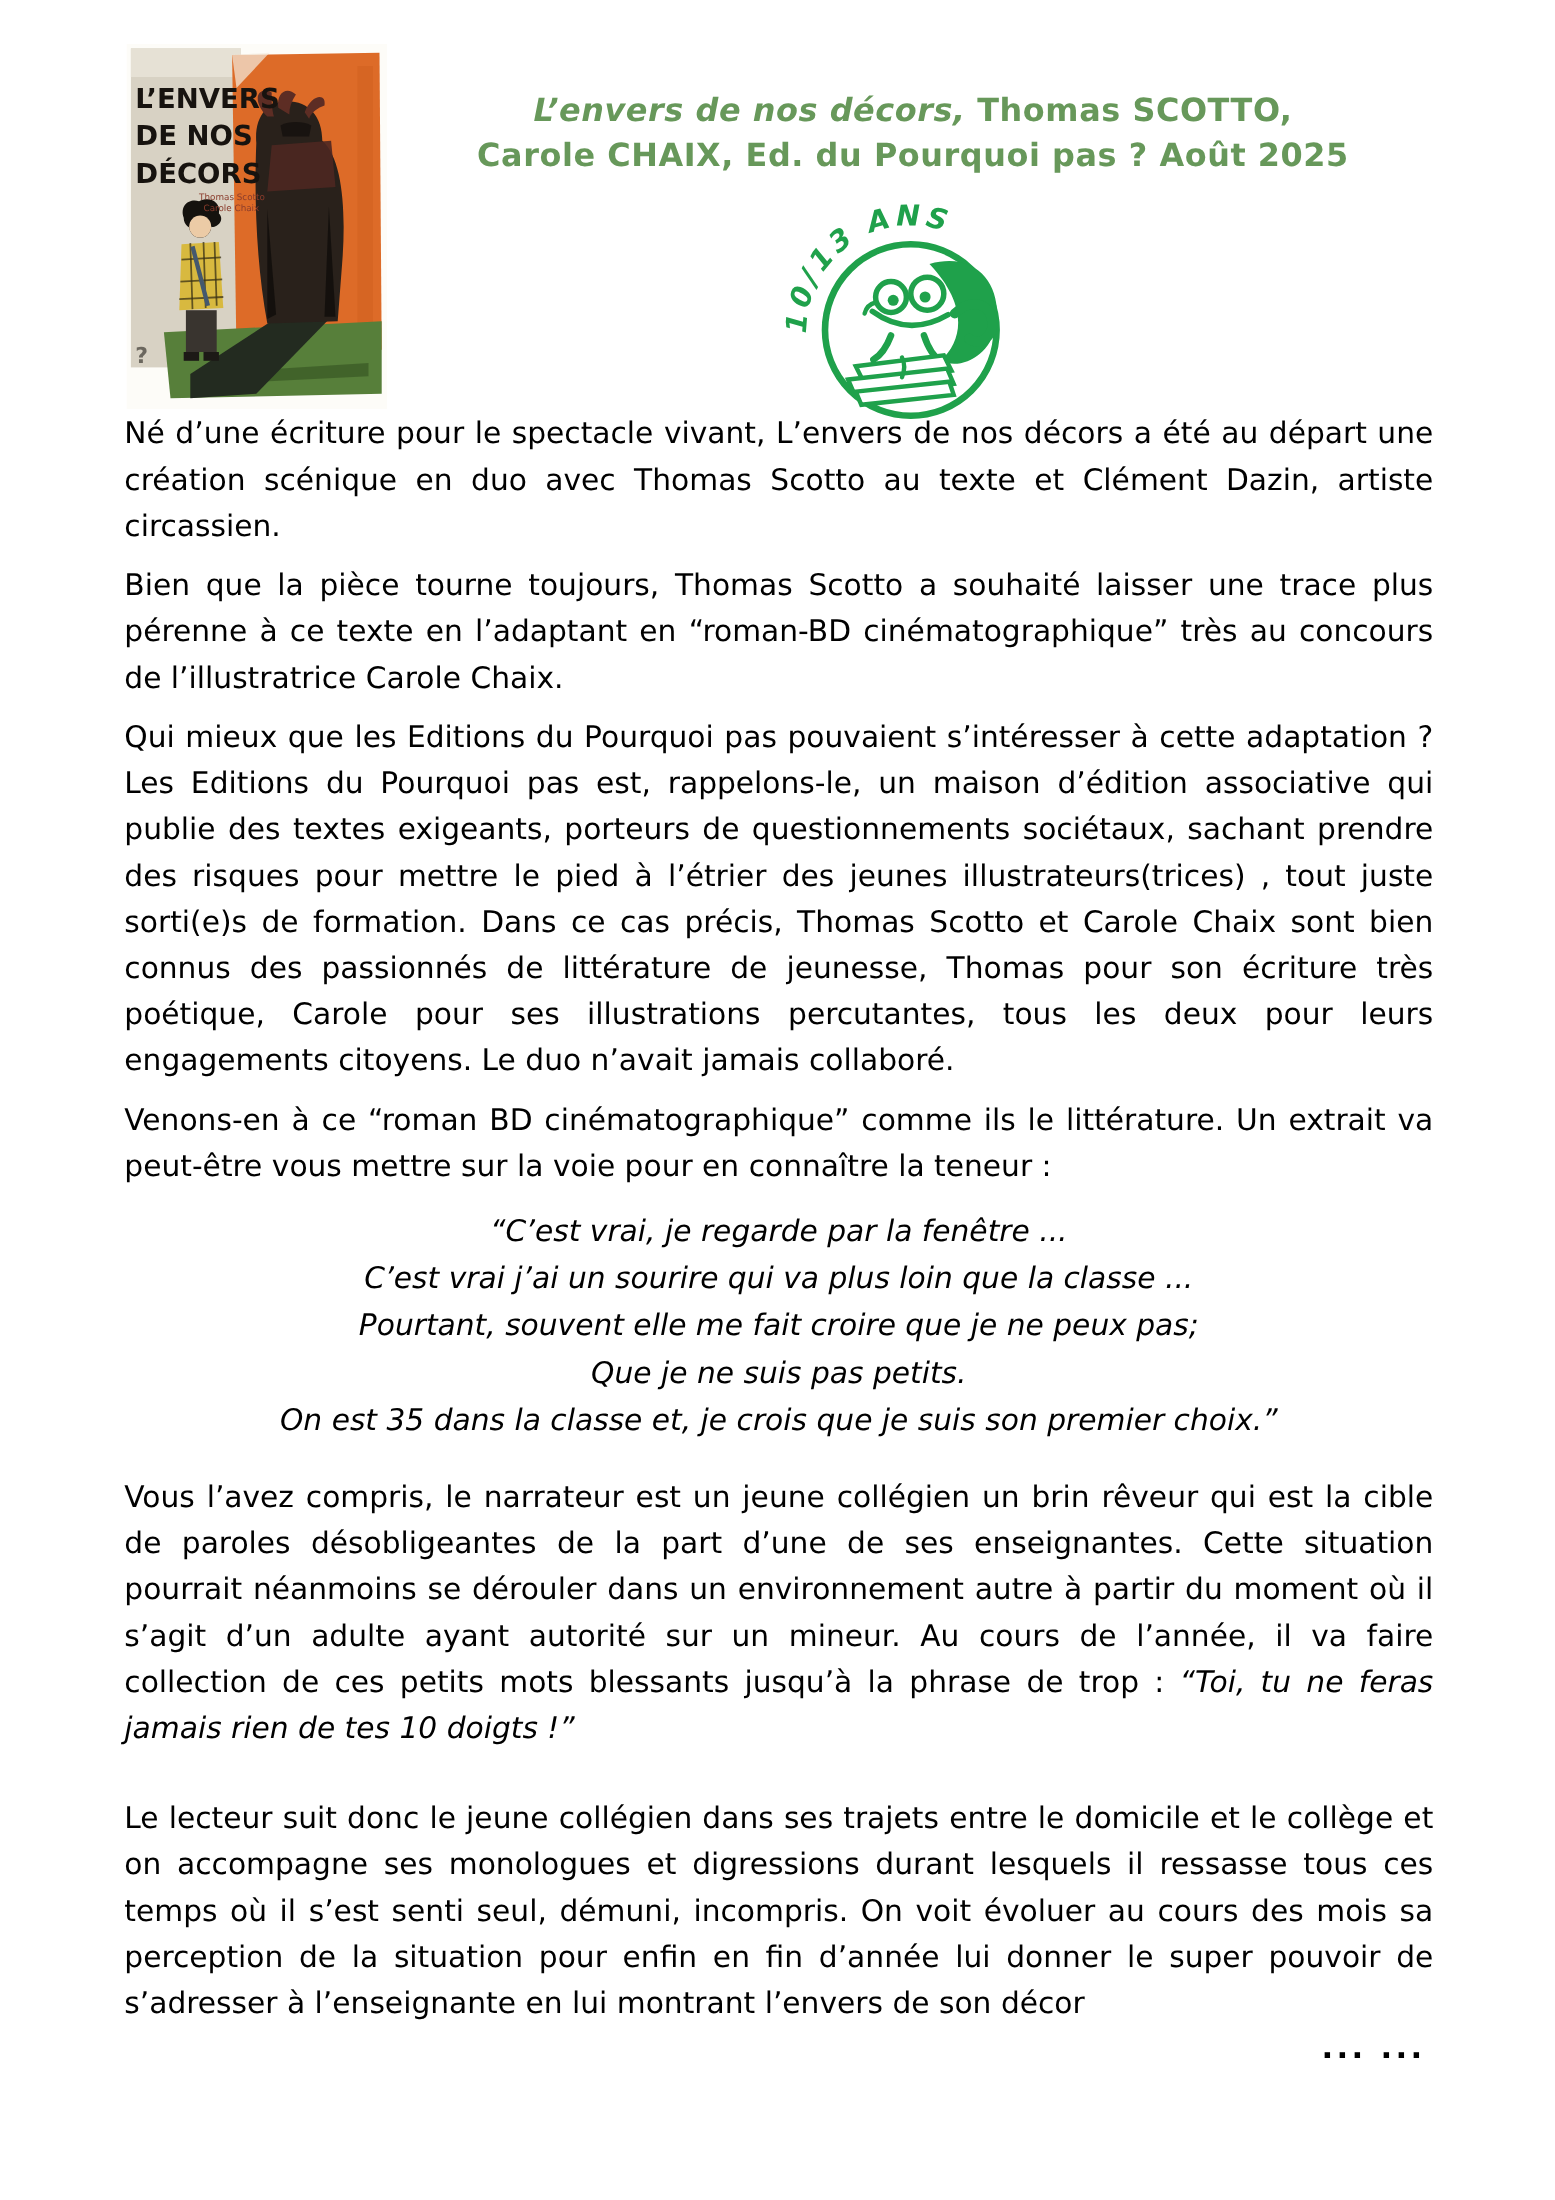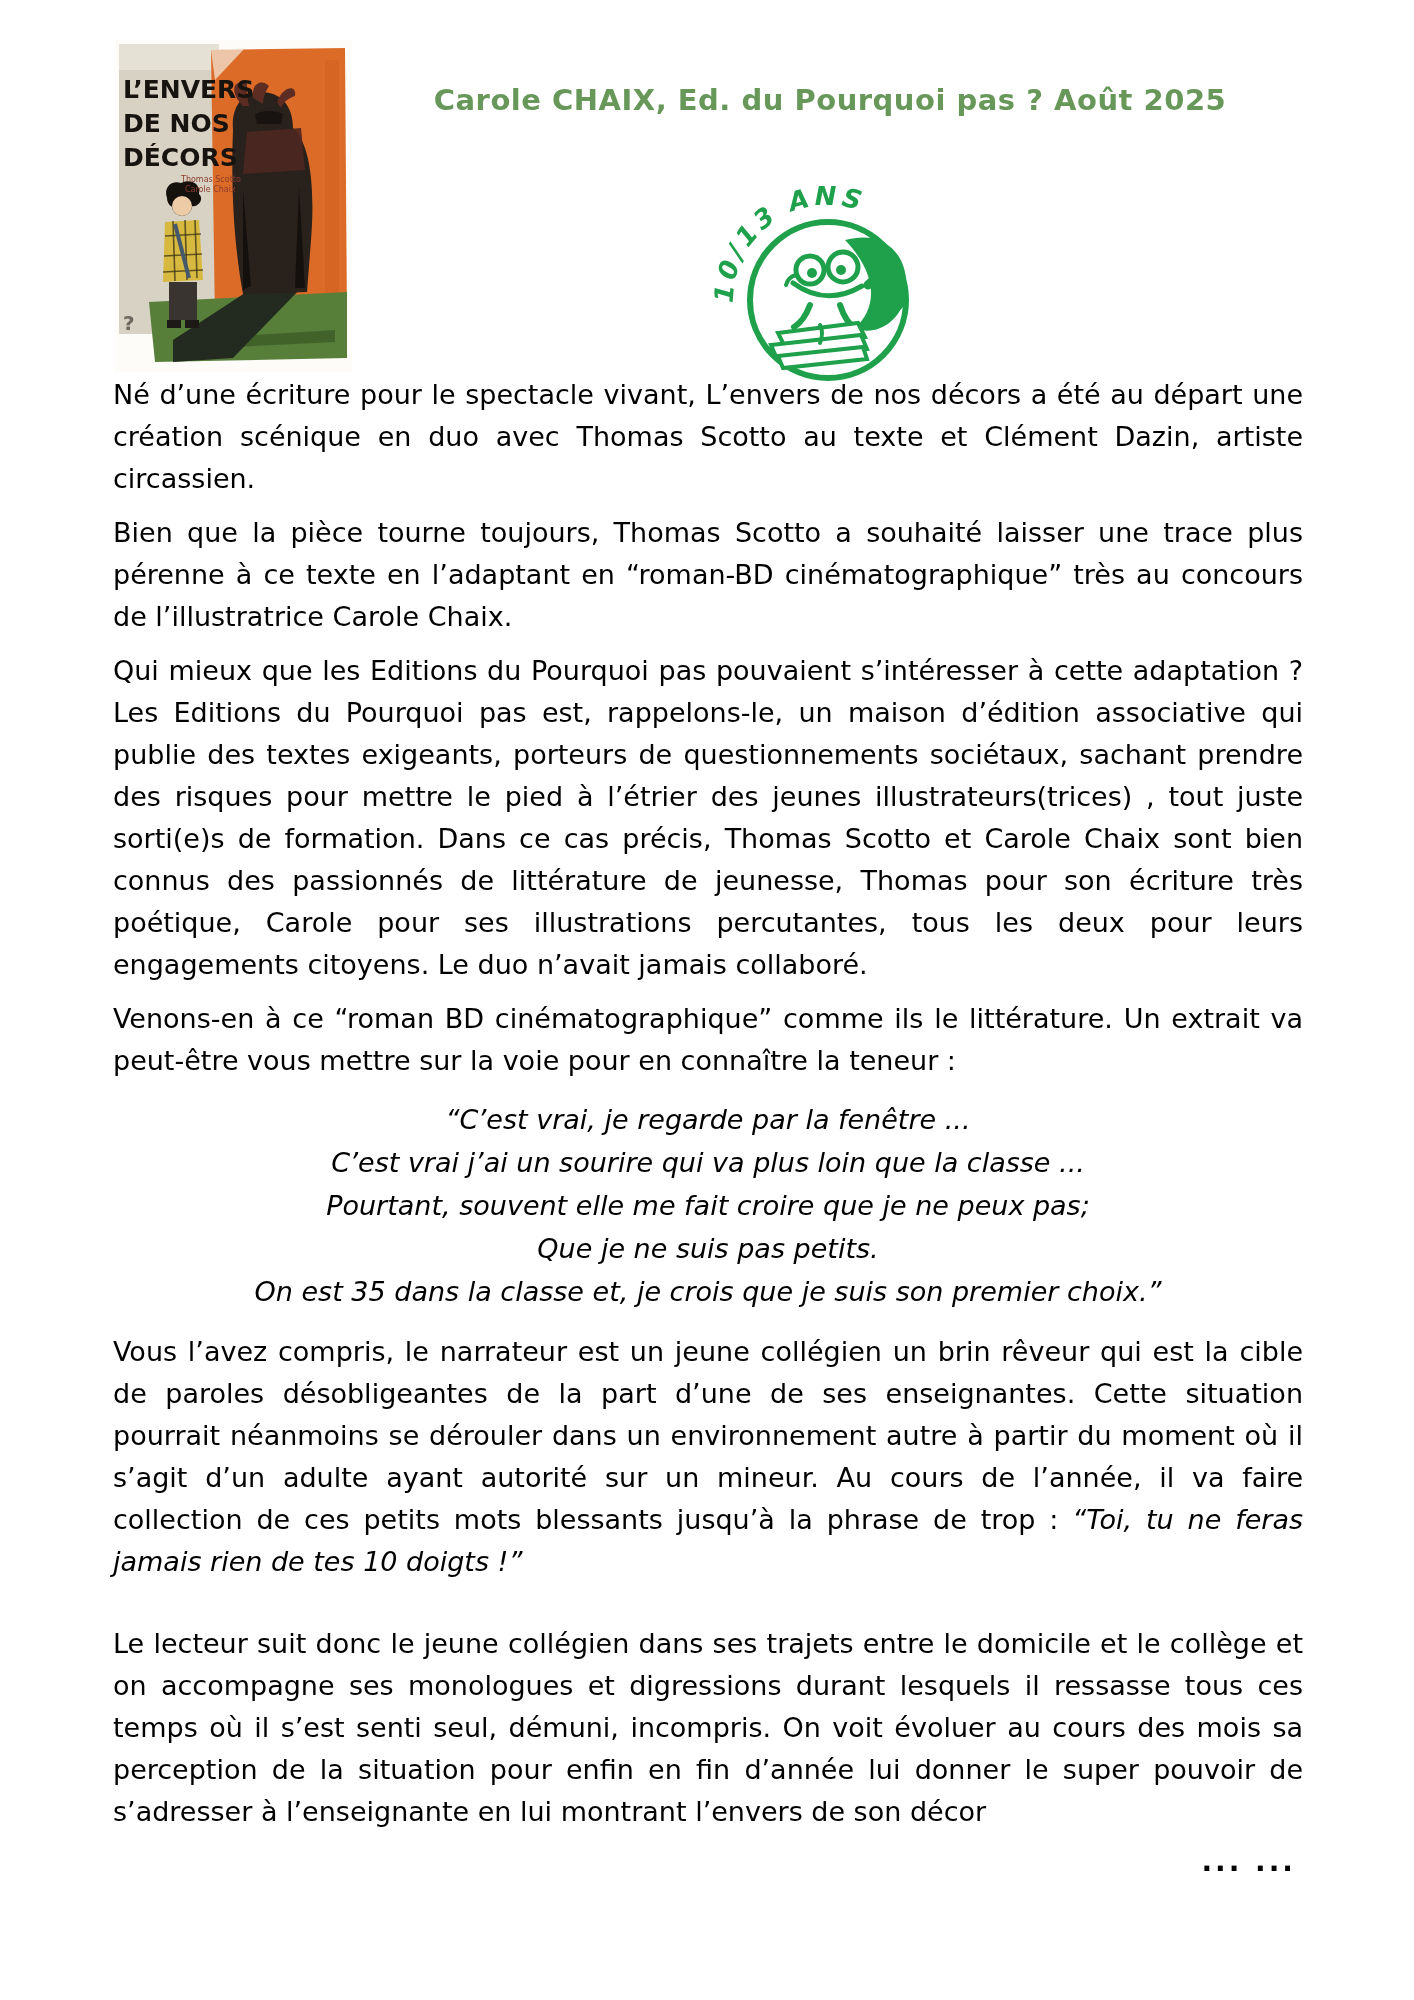--- a/index.html
+++ b/index.html
@@ -20,21 +20,21 @@
   }
   .title-italic{font-style:italic;}
   .badge{position:absolute;left:660px;top:185px;width:340px;height:200px;}
   
   .content{
     position:absolute;left:113px;top:374px;width:1190px;
     font-size:27px;line-height:42px;
   }
   .content p{margin:0 0 12px 0;text-align:justify;}
   .quote{
-    margin:16px 0 18px 0;text-align:center;font-style:italic;line-height:43px;
+    margin:16px 0 28px 0;text-align:center;font-style:italic;line-height:43px;
   }
   .quote div{white-space:nowrap;}
   .p-last{margin-top:40px !important;}
   .italic-tail{font-style:italic;}
   .footer-dots{
     position:absolute;top:1845px;right:118px;
     font-size:28px;font-weight:bold;letter-spacing:3px;
   }
 </style>
 </head>
@@ -88,20 +88,21 @@
       <text x="8" y="92" font-size="25">DE NOS</text>
       <text x="8" y="126" font-size="25">DÉCORS</text>
     </g>
     <g fill="#8a3c2c" font-family="DejaVu Sans">
       <text x="66" y="142" font-size="8">Thomas Scotto</text>
       <text x="70" y="152" font-size="8">Carole Chaix</text>
     </g>
   </svg>
 
   <div class="title-block">
+    <div><span class="title-italic">L’envers de nos décors,</span><span> Thomas SCOTTO,</span></div>
     <div>Carole CHAIX, Ed. du Pourquoi pas ? Août 2025</div>
   </div>
 
   <svg class="badge" viewBox="0 0 340 200">
     <defs>
       <path id="arcpath" d="M 78.7 147.5 A 95 95 0 0 1 257.3 82.5" fill="none"></path>
     </defs>
     <text font-size="26" font-weight="bold" font-style="italic" fill="#1fa14b" letter-spacing="4" font-family="DejaVu Sans">
       <textPath href="#arcpath" startOffset="10%">10/13 ANS</textPath>
     </text>

